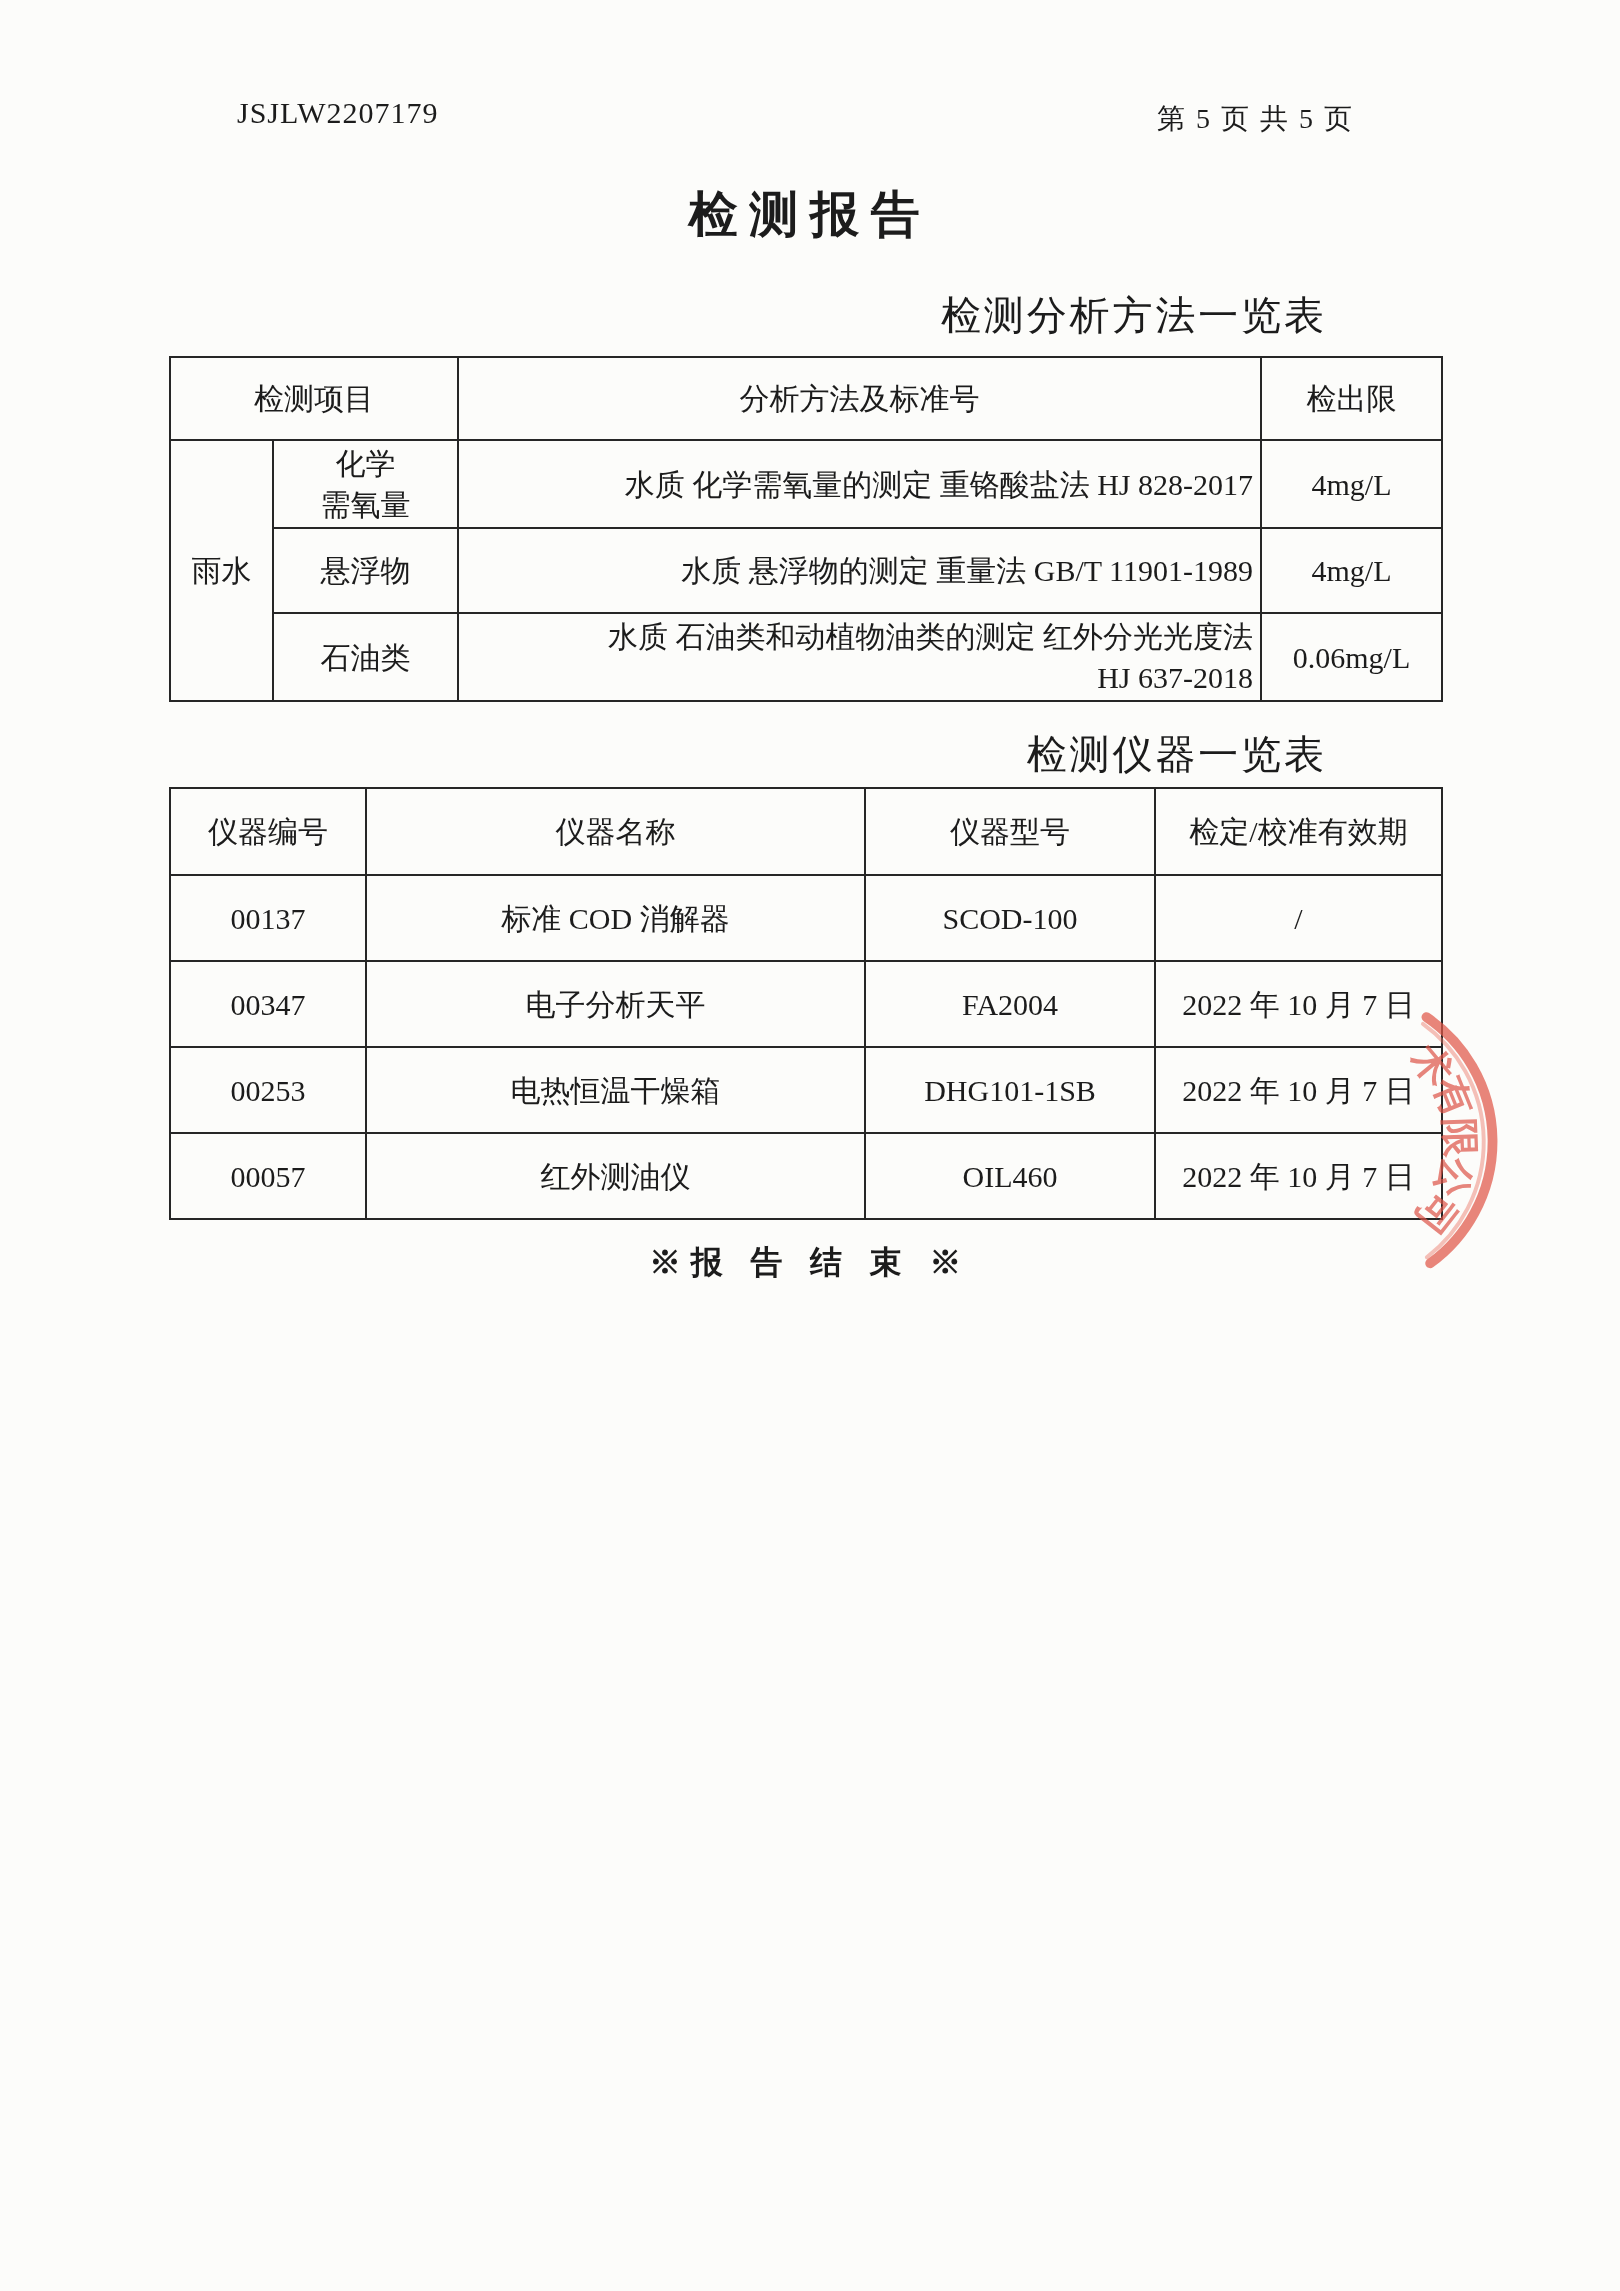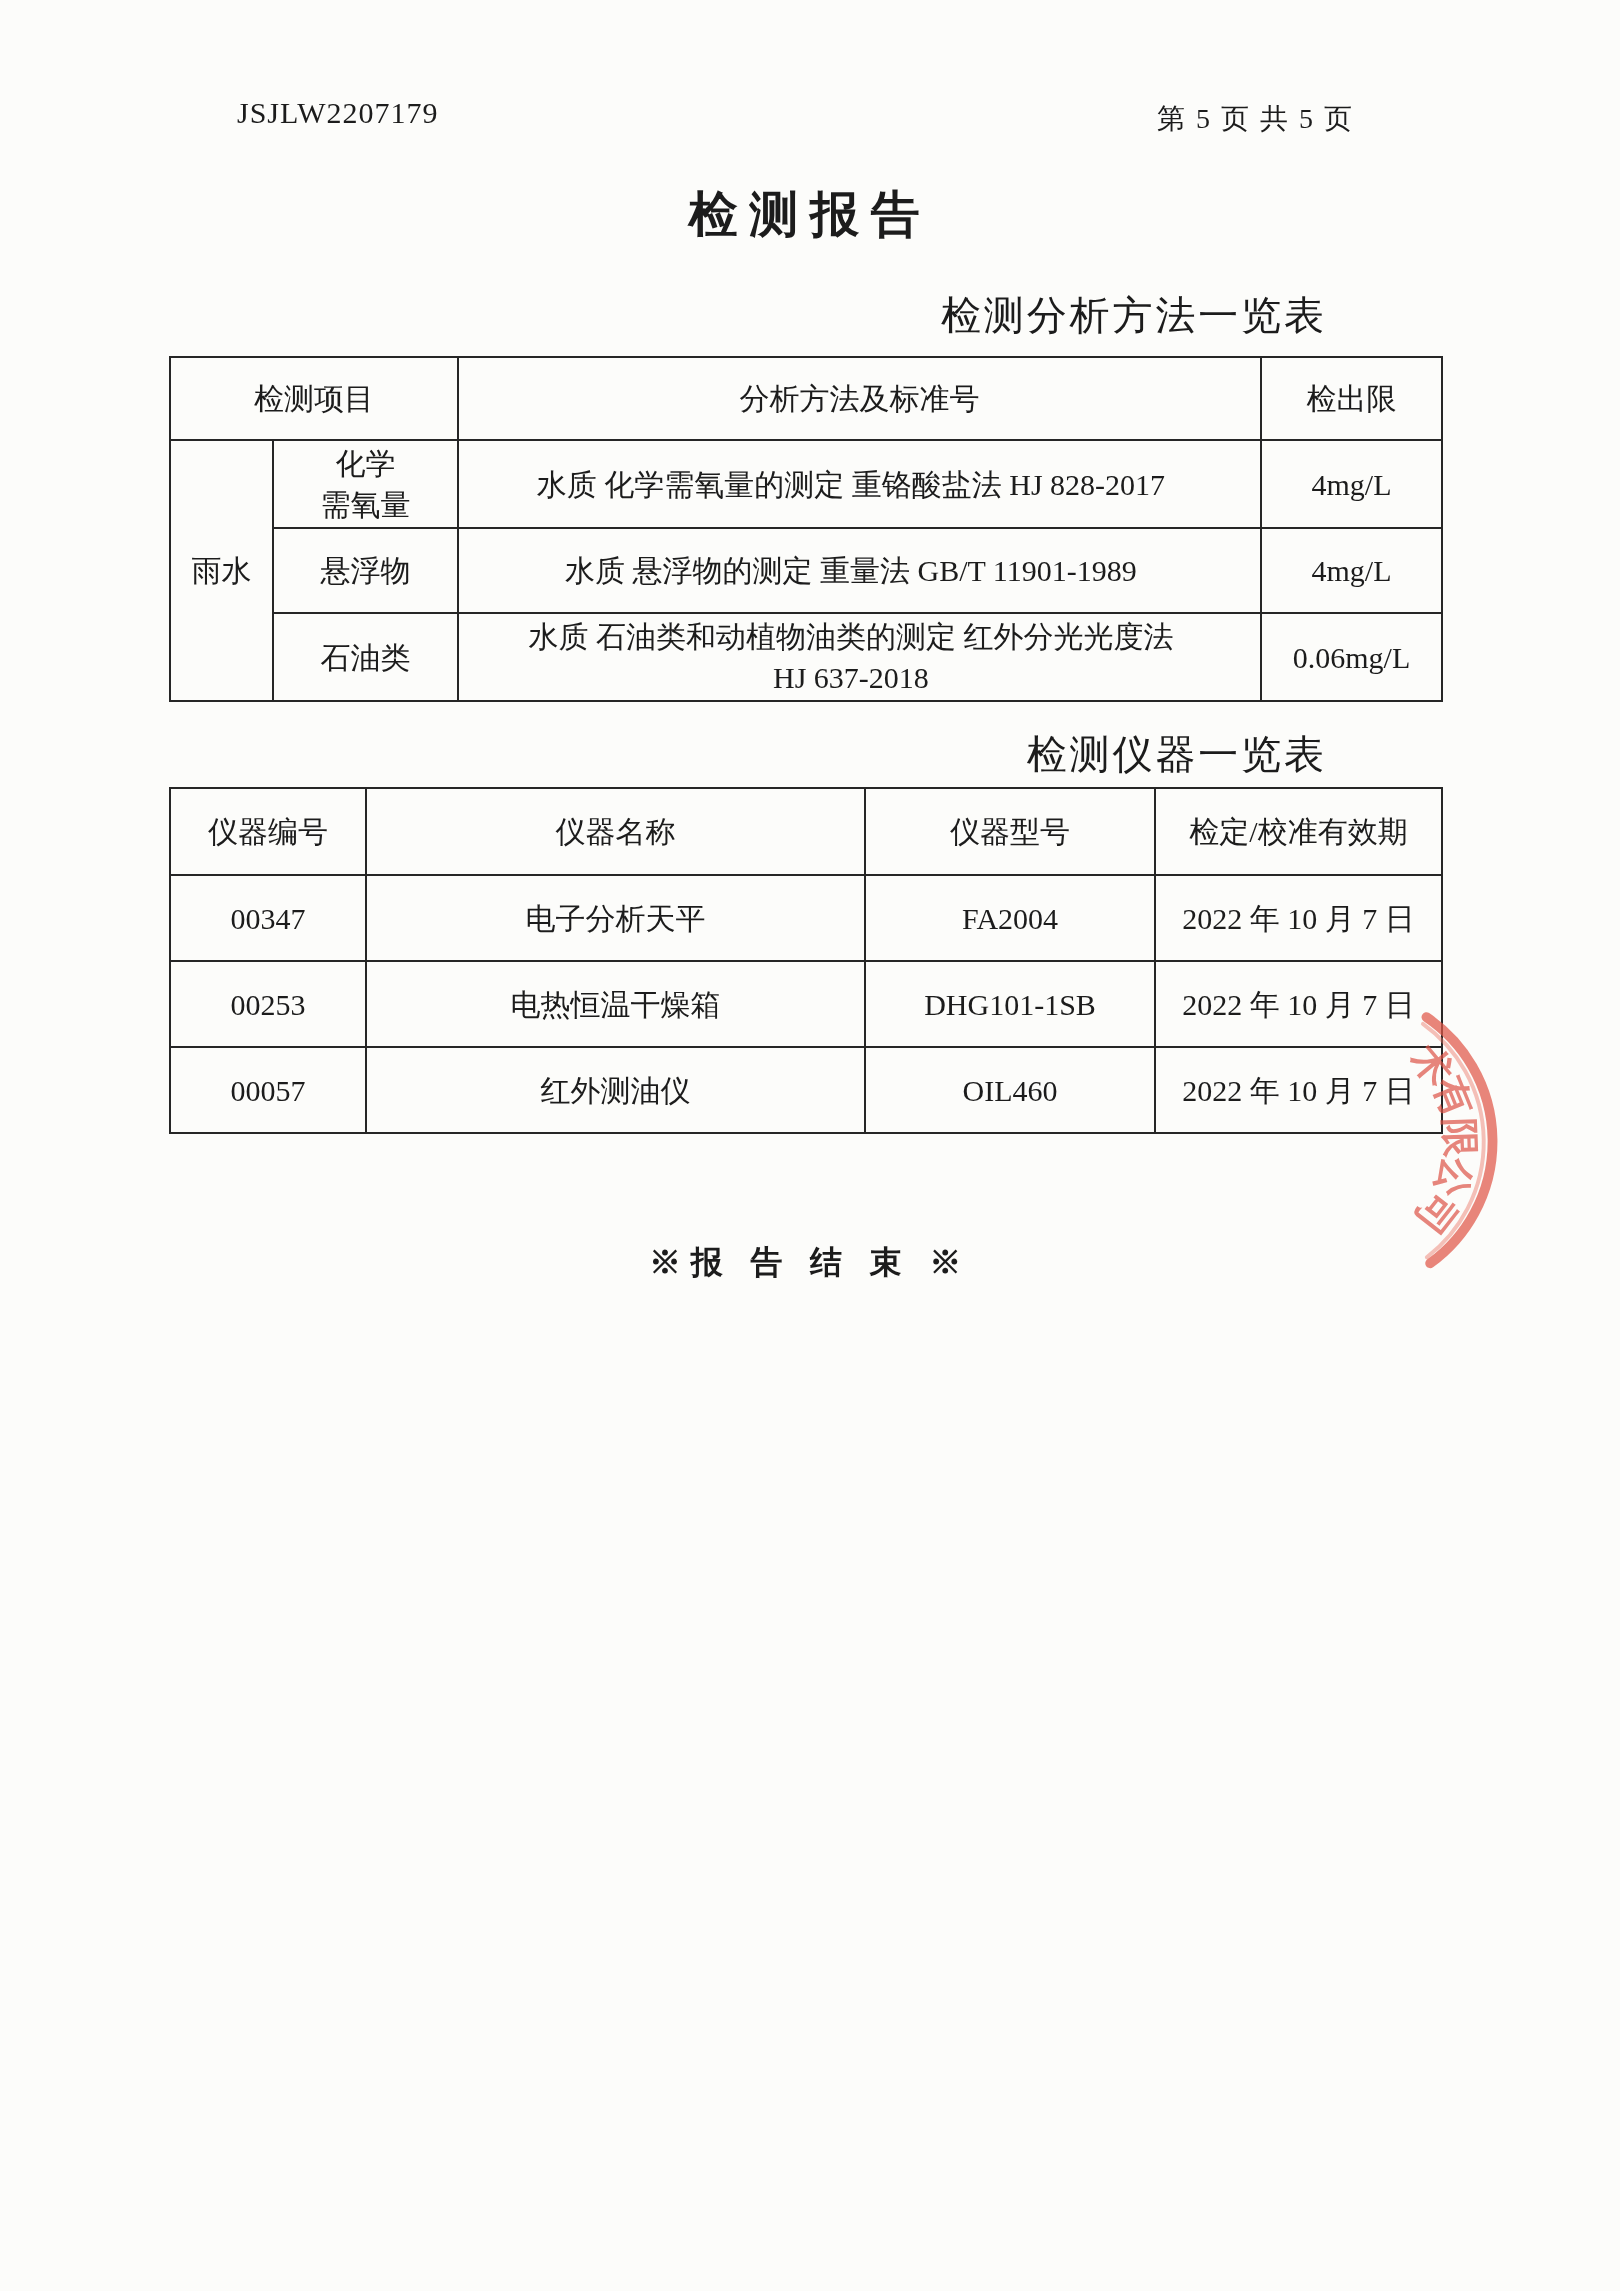--- a/index.html
+++ b/index.html
@@ -63,23 +63,23 @@
   }
   .t1 td, .t2 td { border-width: 2px; }
   table { border: 2.9px solid #262626; }
   .t1 .hrow td { height: 83px; }
   .t1 .r1 td { height: 88px; }
   .t1 .r2 td { height: 85px; }
   .t1 .r3 td { height: 88px; }
   .t2 .hrow td { height: 87px; font-family: Liberation Serif, serif; }
   .t2 .brow td { height: 86px; }
   td.left {
-    text-align: center;
+    text-align: right;
     padding-left: 7.8px;
-    padding-right: 25px;
+    padding-right: 7px;
   }
   .endline {
     position: absolute;
     left: 0; top: 1241px;
     width: 1620px;
     text-align: center;
     font-size: 32px;
     font-weight: bold;
     letter-spacing: 9.8px;
   }
@@ -155,20 +155,26 @@
       <col style="width:287px">
     </colgroup>
     <tbody>
       <tr class="hrow">
         <td>仪器编号</td>
         <td>仪器名称</td>
         <td>仪器型号</td>
         <td>检定/校准有效期</td>
       </tr>
       <tr class="brow">
+        <td>00137</td>
+        <td>标准 COD 消解器</td>
+        <td>SCOD-100</td>
+        <td>/</td>
+      </tr>
+      <tr class="brow">
         <td>00347</td>
         <td>电子分析天平</td>
         <td>FA2004</td>
         <td>2022 年 10 月 7 日</td>
       </tr>
       <tr class="brow">
         <td>00253</td>
         <td>电热恒温干燥箱</td>
         <td>DHG101-1SB</td>
         <td>2022 年 10 月 7 日</td>

